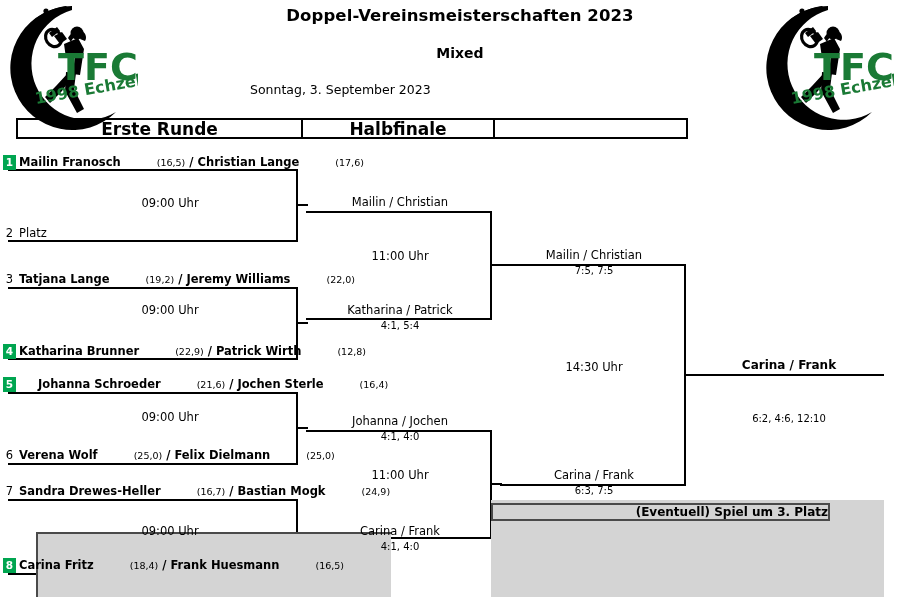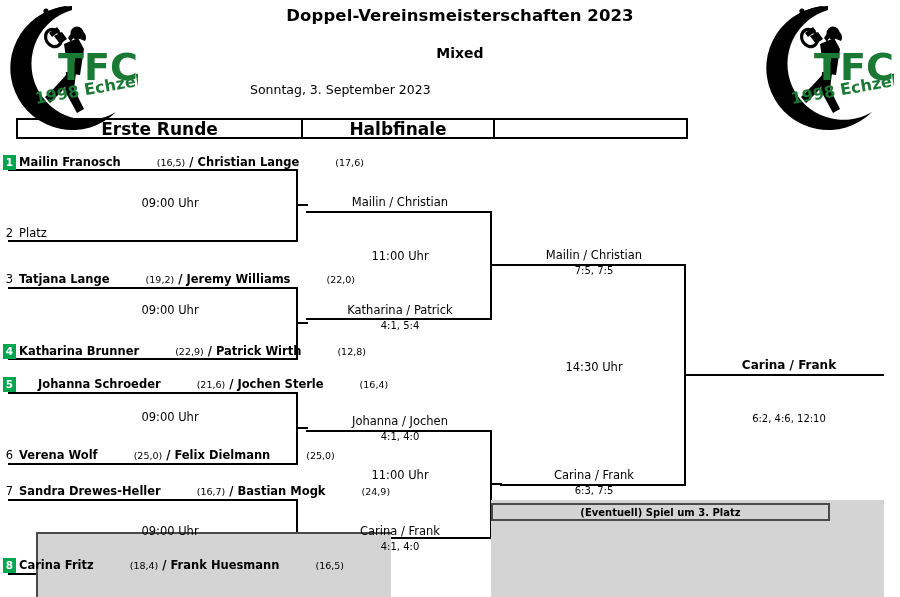--- a/index.html
+++ b/index.html
@@ -45,21 +45,21 @@
   .winname{position:absolute;font-size:11.5px;text-align:center;white-space:nowrap;}
   .scoretxt{position:absolute;font-size:10px;text-align:center;white-space:nowrap;}
   .champ{position:absolute;font-size:12px;font-weight:bold;text-align:center;
          white-space:nowrap;}
 
   
   .third-wrap{position:absolute;left:491px;top:500px;width:393px;height:97px;
               background:#d4d4d4;}
   .third-hdr{position:absolute;left:491px;top:503px;width:339px;height:18px;
              background:#d4d4d4;border:2px solid #4a4a4a;box-sizing:border-box;
-             font-size:10px;font-weight:bold;text-align:center;line-height:15px;}
+             font-size:12px;font-weight:bold;text-align:right;line-height:15px;}
   .third-inner{position:absolute;left:36px;top:532px;width:355px;height:65px;
                background:#d4d4d4;border-left:2px solid #4a4a4a;
                border-top:2px solid #4a4a4a;box-sizing:border-box;}
 </style>
 </head>
 <body>
 
 <div class="logo" style="left:6px;top:2px;">
   <svg viewBox="0 0 132 132" xmlns="http://www.w3.org/2000/svg">
     <path d="M66 4 a62 62 0 1 0 44 106 a56 56 0 1 1 -44 -102 z" fill="#000"></path>

